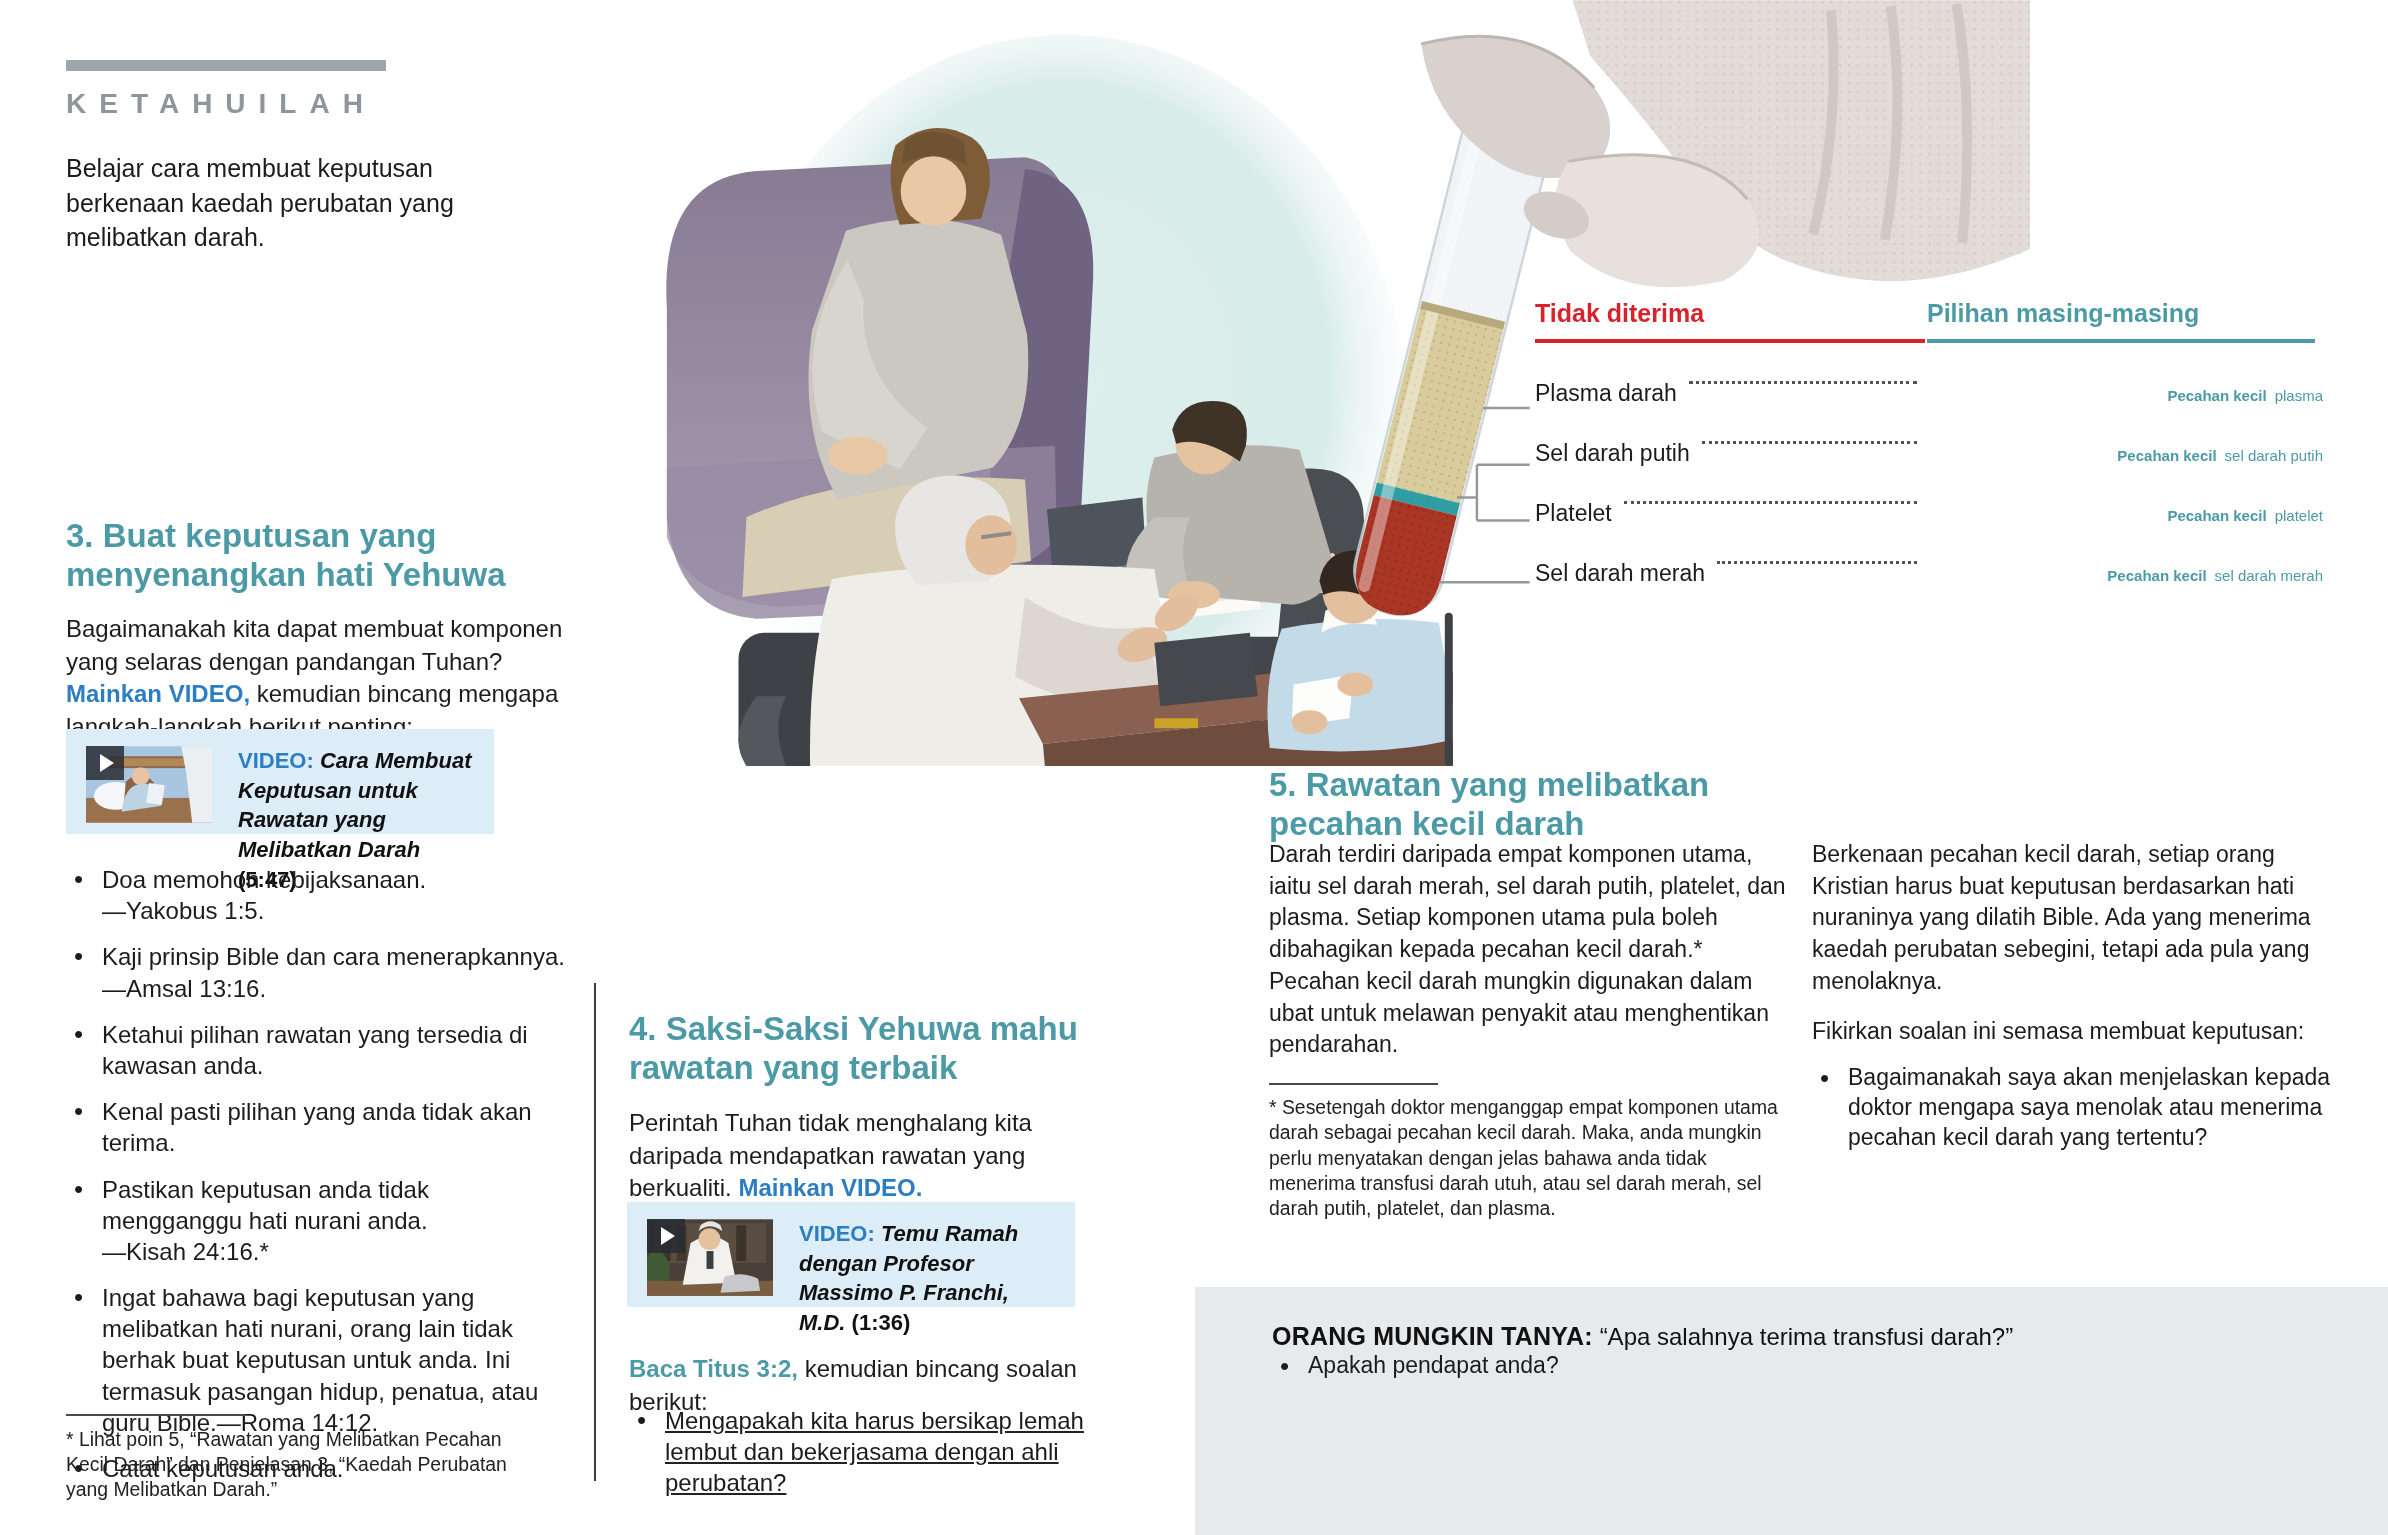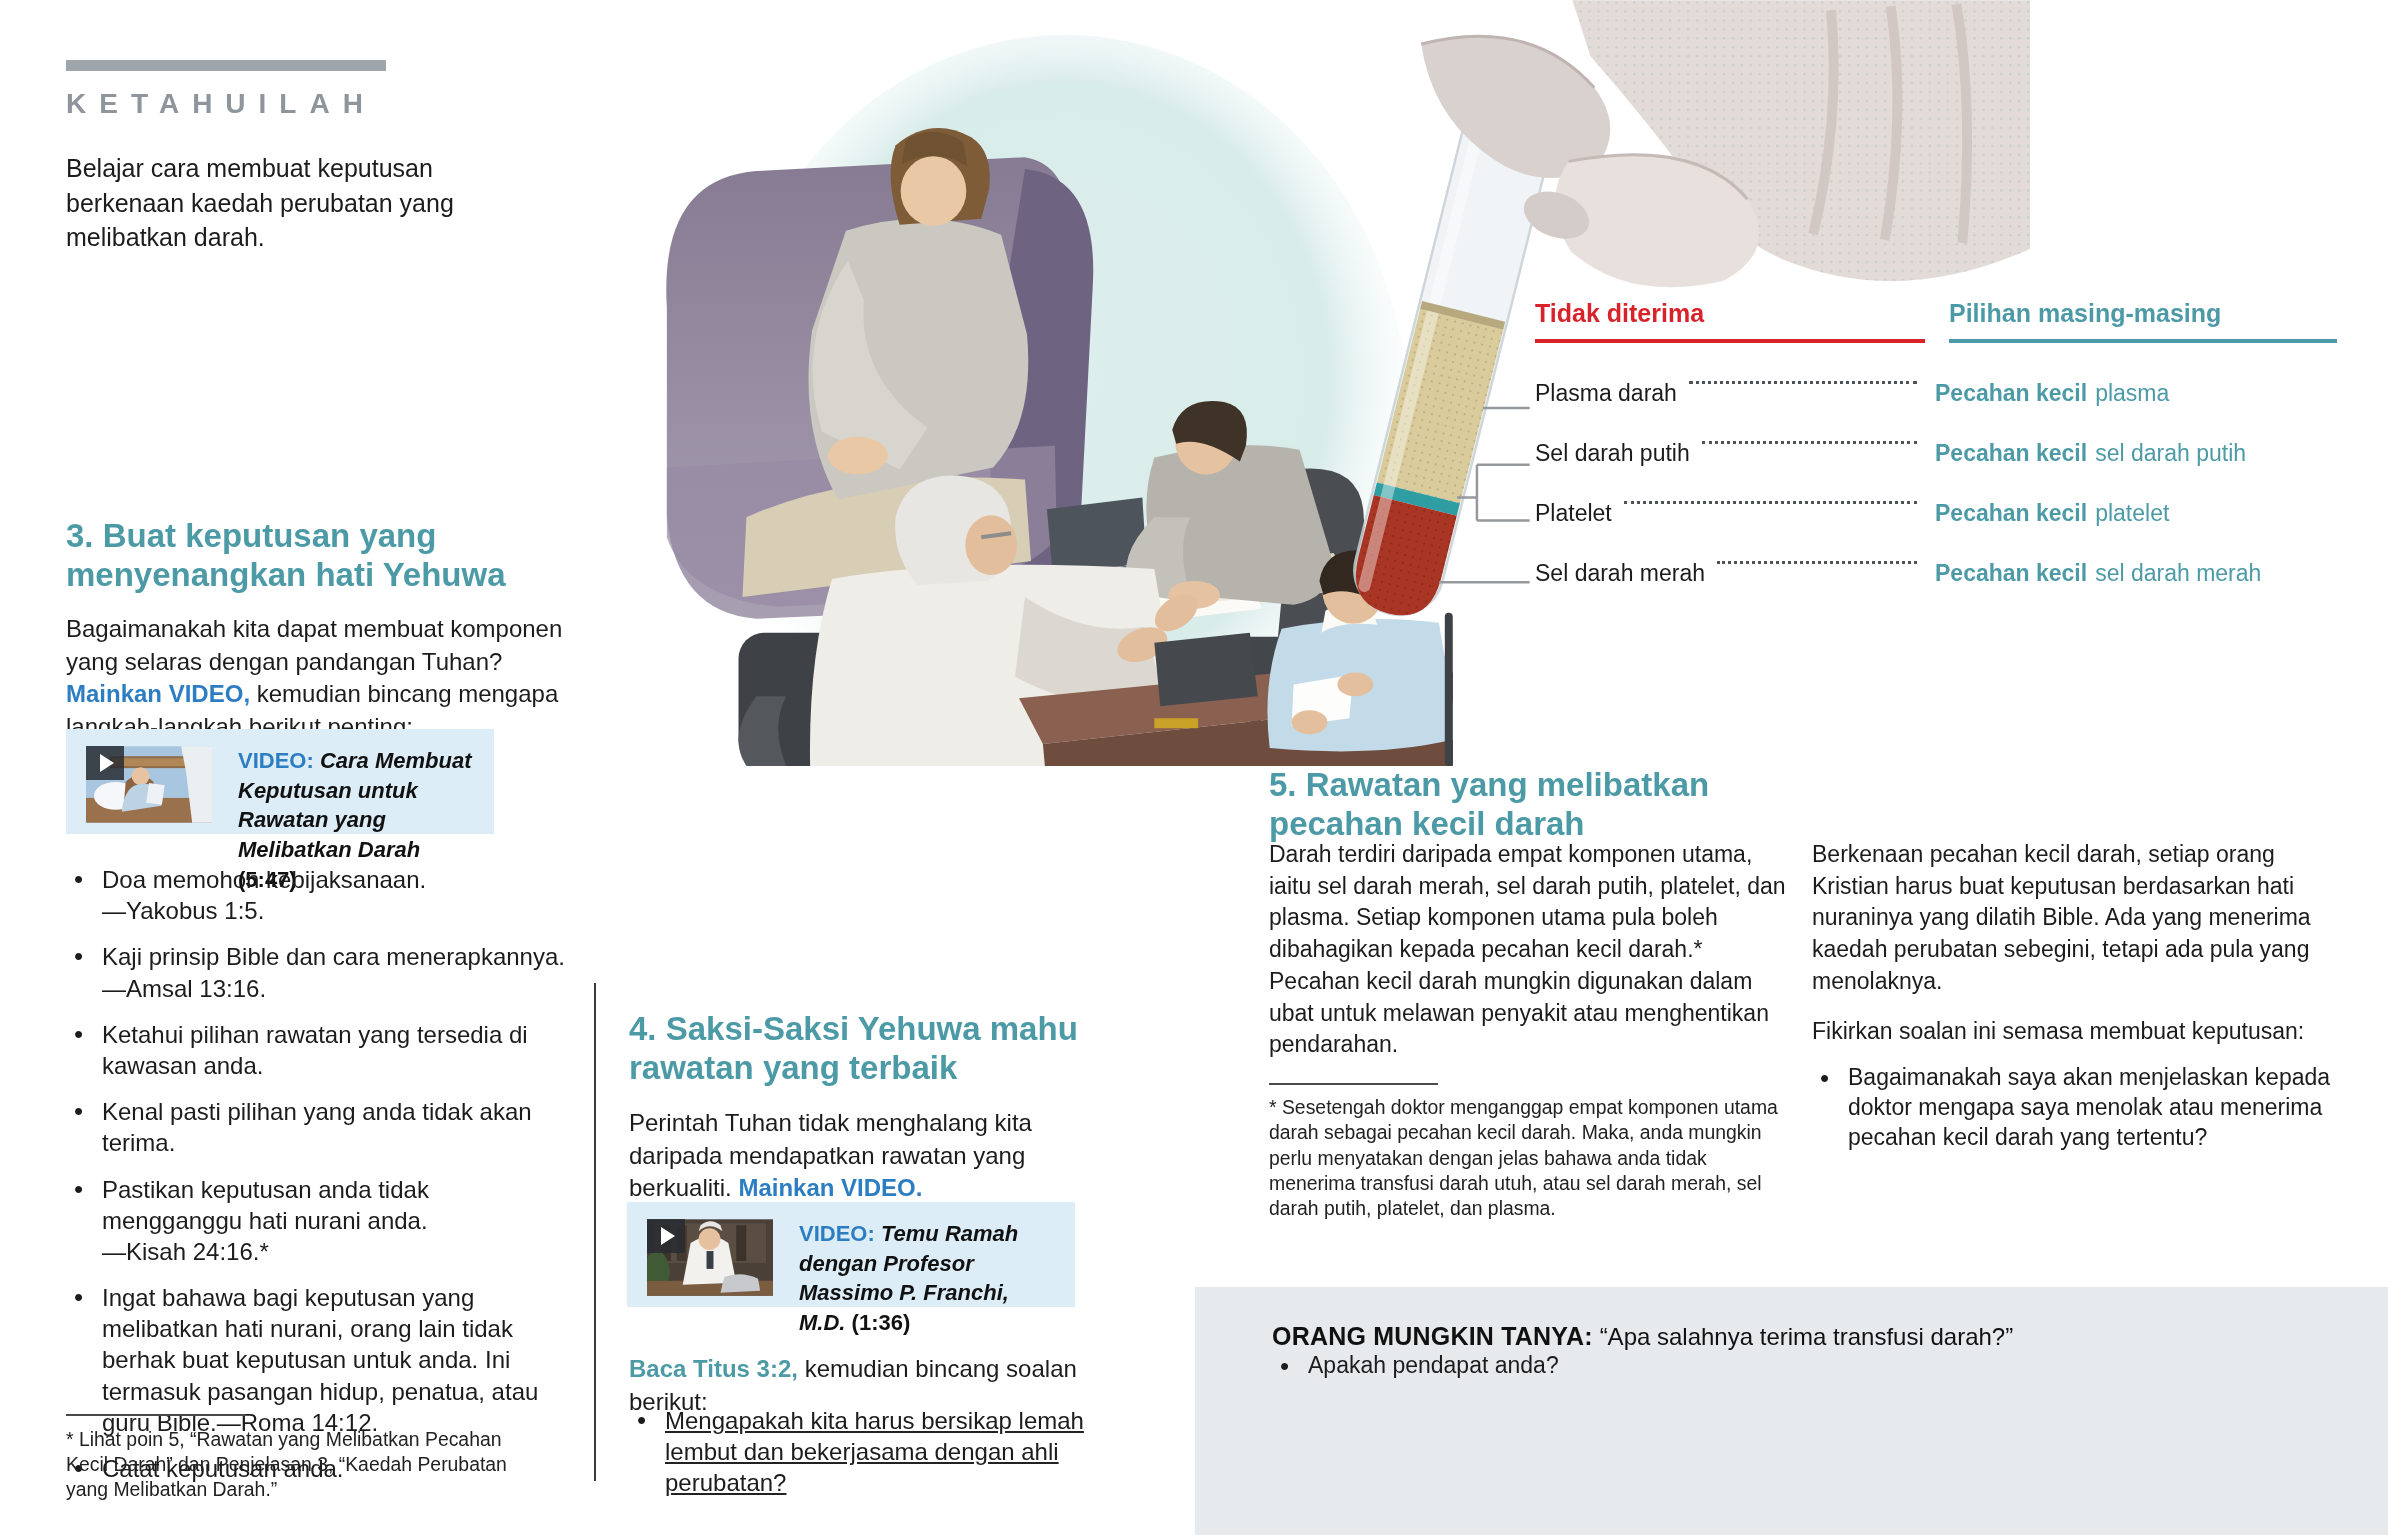--- a/index.html
+++ b/index.html
@@ -48,30 +48,30 @@
   .vdivider{left:594px;top:983px;width:2px;height:498px;background:#3a3a3a;}
 
   
   .s4-title{left:629px;top:983px;width:517px;}
   .s4-intro{left:629px;top:1083px;width:498px;font-size:24px;line-height:1.36;color:#1c1c1c;}
   .s4-read{left:629px;top:1329px;width:478px;font-size:24px;line-height:1.36;color:#1c1c1c;}
   .s4-bullets{left:629px;top:1405px;width:498px;text-decoration:underline;}
 
   
   .blood-table{left:1535px;top:299px;width:788px;}
-  .bt-headrow{display:grid;grid-template-columns:390px 388px;column-gap:24px;}
+  .bt-headrow{display:grid;grid-template-columns:390px 388px;column-gap:2px;}
   .bt-h{font-size:25px;font-weight:700;padding-bottom:11px;}
   .bt-h1{color:#d8232a;border-bottom:4px solid #d8232a;}
   .bt-h2{color:#4d9aa7;border-bottom:4px solid #4d9aa7;}
   .bt-rows{margin-top:37px;}
   .bt-row{display:grid;grid-template-columns:390px 388px;column-gap:10px;margin-bottom:33px;align-items:baseline;}
   .bt-left{display:flex;align-items:flex-start;font-size:23px;color:#1c1c1c;}
   .bt-comp{white-space:nowrap;}
   .bt-dots{flex:1;border-bottom:3px dotted #4f5357;margin:0 8px 5px 12px;height:1px;}
-  .bt-frac{font-size:23px;color:#4d9aa7;}
+  .bt-frac{font-size:15px;color:#4d9aa7;text-align:right;}
   .bt-frac b{font-weight:700;margin-right:8px;}
 
   
   .s5-title{left:1269px;top:739px;width:557px;}
   .s5-cols{left:1269px;top:839px;width:1083px;display:flex;gap:26px;}
   .s5-col{width:517px;font-size:23px;line-height:1.38;color:#1c1c1c;}
   .s5-fn-rule{width:169px;height:2px;background:#4a4a4a;margin:22px 0 10px 0;}
   .s5-fn{font-size:19.4px;line-height:1.3;color:#222;}
   .s5-p2{margin-top:18px;}
   .s5-col ul.blist{margin-top:16px;}

